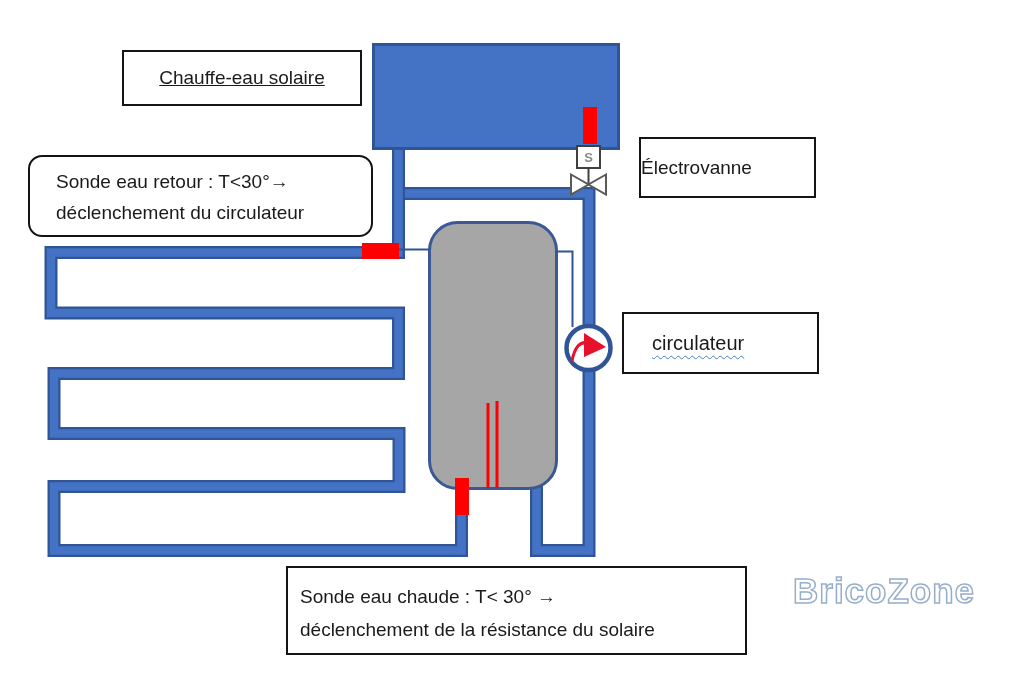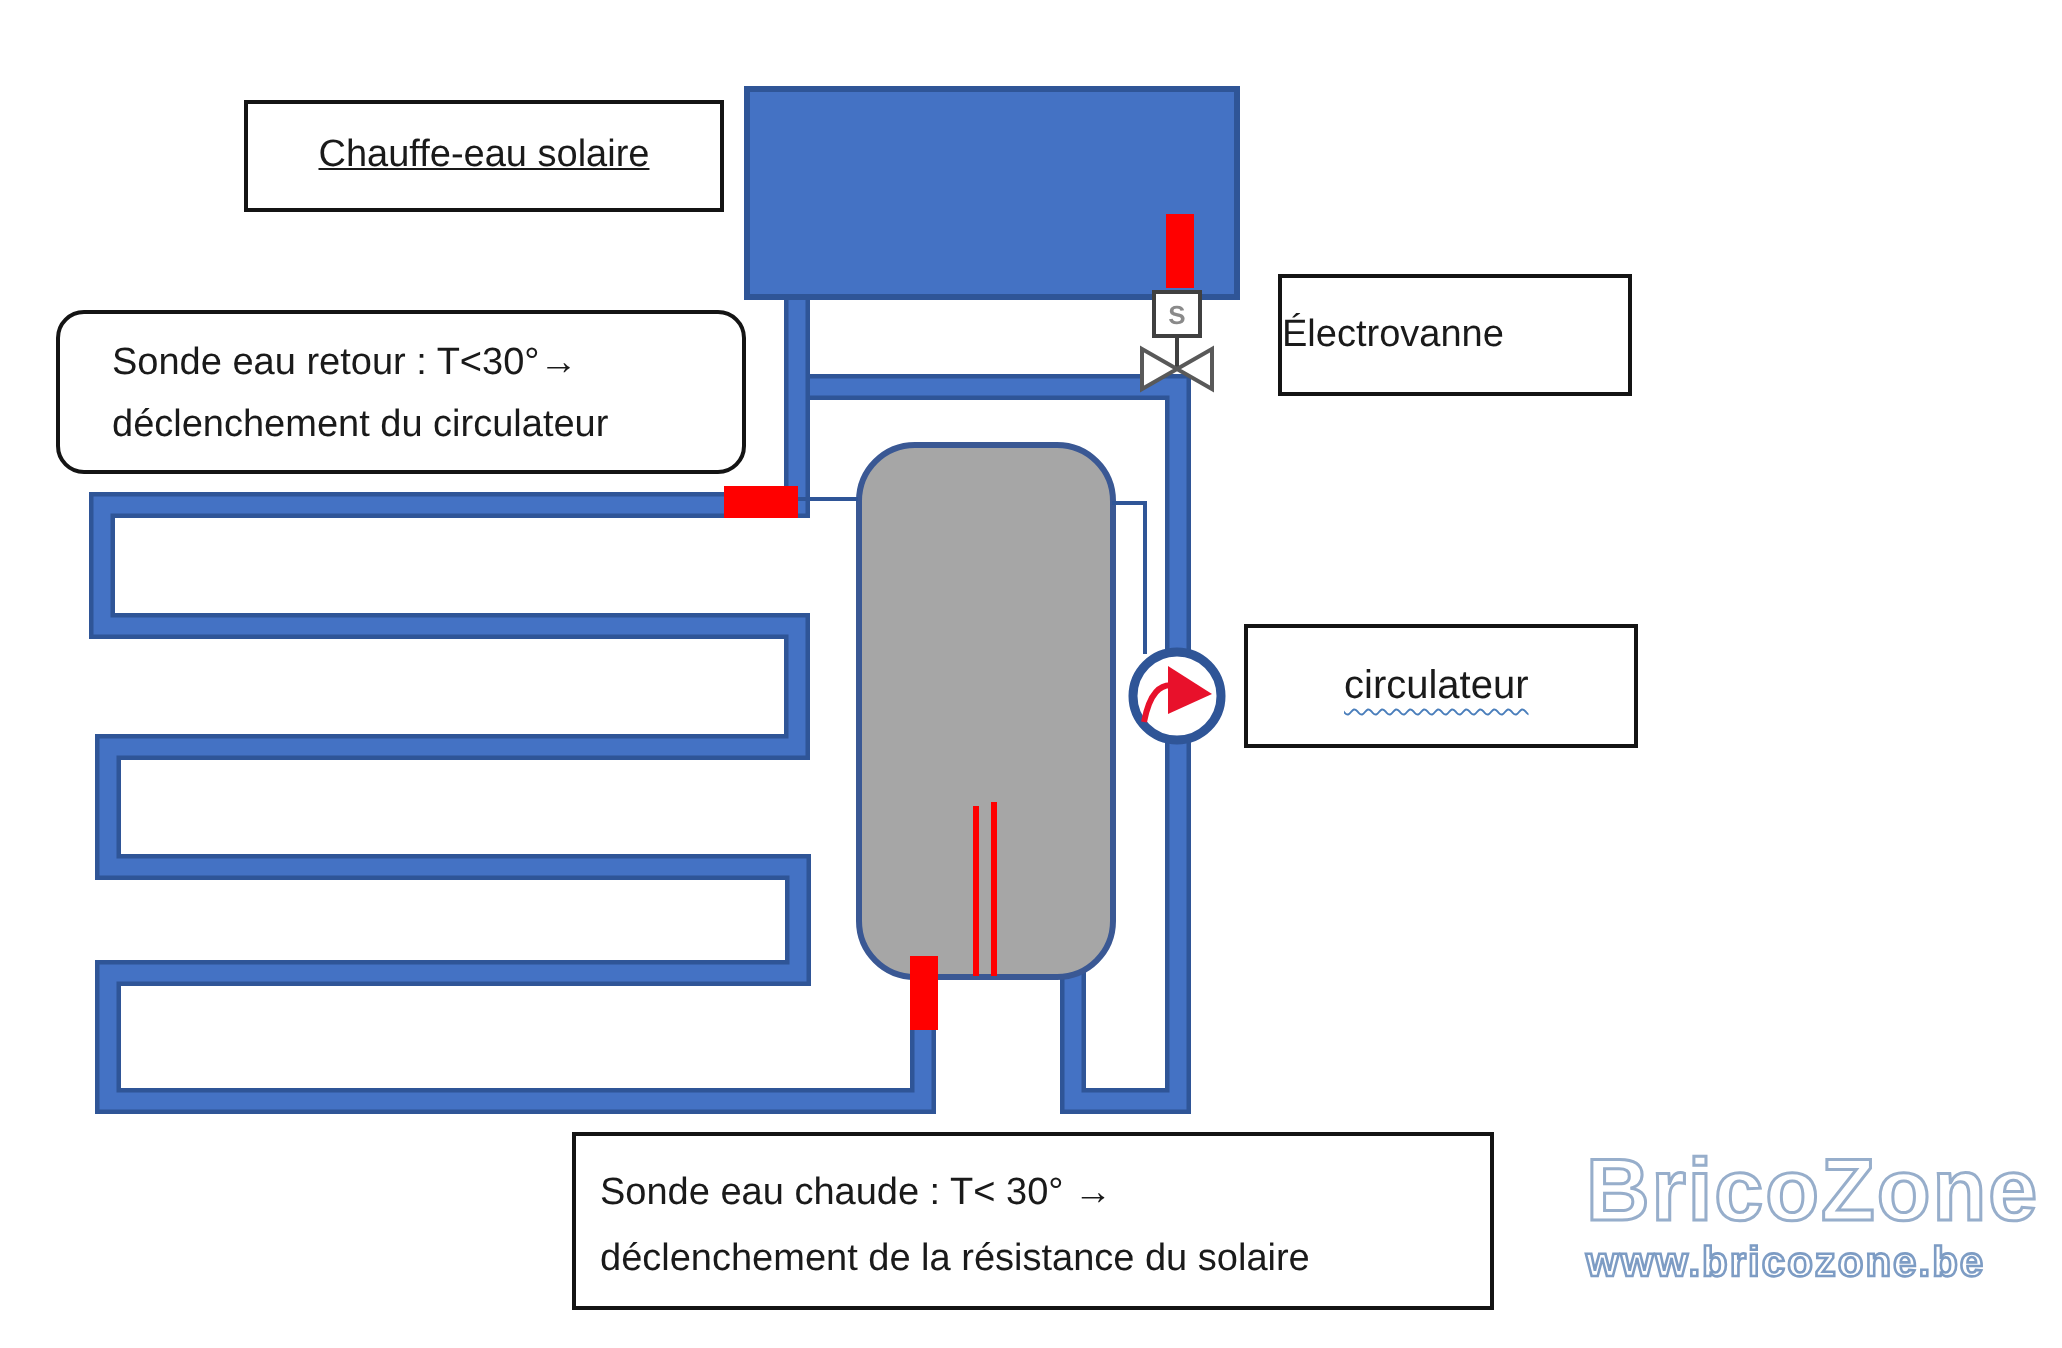--- a/index.html
+++ b/index.html
@@ -25,36 +25,35 @@
     text-align:center;
     text-decoration:underline;
   }
   .label-box .line{display:block;}
   .squiggle{
     text-decoration-line:underline;
     text-decoration-style:wavy;
     text-decoration-color:#4a7ebb;
     text-decoration-thickness:1px;
     text-underline-offset:5px;
-    margin-left:20px;
   }
   .solenoid-box{
     position:absolute;
     left:576px;top:145px;width:25px;height:24px;
     background:#ffffff;border:2px solid #404040;
     box-sizing:border-box;
     display:flex;align-items:center;justify-content:center;
     font-size:13px;color:#8a8a8a;font-weight:bold;
   }
   .watermark{
     position:absolute;left:793px;top:572px;width:230px;
     user-select:none;
   }
   .wm-title{
-    font-size:44px;font-weight:bold;letter-spacing:1px;
+    font-size:35px;font-weight:bold;letter-spacing:1px;
     color:rgba(255,255,255,0);
     -webkit-text-stroke:1.5px #97aecb;
     line-height:1.1;
   }
   .wm-url{
     font-size:21px;font-weight:bold;letter-spacing:1px;
     color:rgba(255,255,255,0);
     -webkit-text-stroke:1.3px #7d9cc4;
     line-height:1.1;
   }
@@ -117,16 +116,15 @@
   </div>
 
 
   <div class="label-box" style="left:286px;top:566px;width:461px;height:89px;padding:12px 0 0 12px;line-height:33px;">
     <span class="line">Sonde eau chaude : T&lt; 30° →</span>
     <span class="line">déclenchement de la résistance du solaire</span>
   </div>
 
   <div class="watermark">
     <div class="wm-title">BricoZone</div>
-    <div class="wm-url">www.bricozone.be</div>
   </div>
 
 </div>
 
 </body></html>

